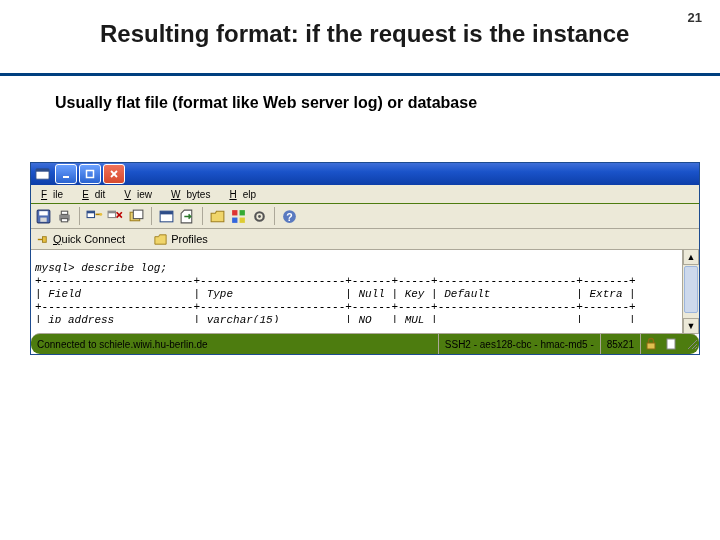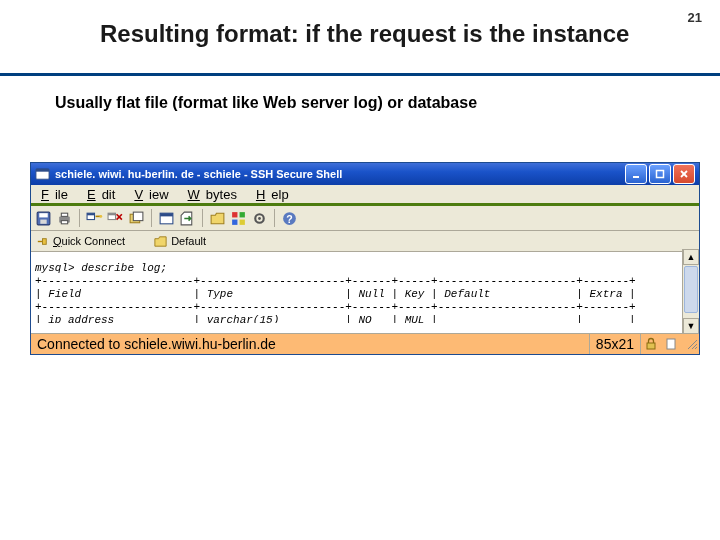--- a/index.html
+++ b/index.html
@@ -15,41 +15,41 @@
   .win-titlebar { height:22px; background: linear-gradient(to bottom,#3f6fd8 0%, #1a53c9 40%, #0d3ea8 100%); display:flex; align-items:center; padding:0 4px; }
   .win-appicon { width:15px; height:15px; margin-right:5px; display:flex; align-items:center; justify-content:center; }
   .win-appicon svg { width:15px; height:15px; }
   .win-title { color:#fff; font-size:11px; font-weight:bold; flex:1; }
   .win-btns { display:flex; gap:2px; }
   .win-btn { width:20px; height:18px; border:1px solid #fff; border-radius:3px; display:flex; align-items:center; justify-content:center; font-size:10px; color:#fff; }
   .win-btn.min { background: linear-gradient(#6aa0ff,#2a63d0); }
   .win-btn.max { background: linear-gradient(#6aa0ff,#2a63d0); }
   .win-btn.close { background: linear-gradient(#f0725a,#d64a2e); }
 
-  .menubar { height:18px; background:#ece9d8; border-bottom:3px solid #4d7c0f; display:flex; align-items:center; font-size:13px; padding:0 4px; gap:1px; }
+  .menubar { height:18px; background:#ece9d8; border-bottom:1px solid #4d7c0f; display:flex; align-items:center; font-size:10px; padding:0 4px; gap:1px; }
   .menubar span { padding:1px 6px; }
   .menubar span u { text-decoration:underline; }
 
   .toolbar { height:24px; background:#ece9d8; border-bottom:1px solid #aca899; display:flex; align-items:center; padding:0 4px; gap:4px; }
   .tool-icon { width:17px; height:17px; display:flex; align-items:center; justify-content:center; }
   .tool-sep { width:1px; height:18px; background:#aca899; margin:0 2px; }
 
   .quickbar { height:20px; background:#ece9d8; border-bottom:1px solid #aca899; display:flex; align-items:center; font-size:11px; padding:0 4px; gap:28px; }
   .qb-item { display:flex; align-items:center; gap:3px; }
   .qb-icon { width:15px; height:15px; display:flex; align-items:center; justify-content:center; }
 
   .terminal-wrap { position:absolute; top:86px; bottom:20px; left:0; right:0; display:flex; }
   .terminal { flex:1; background:#fff; font-family: "Courier New", monospace; font-size:11px; line-height:13px; white-space:pre; overflow:hidden; padding:2px 4px; color:#000;font-style:italic; }
   .scrollbar { width:16px; background:#ece9d8; border-left:1px solid #aca899; position:relative; }
   .scroll-btn { position:absolute; left:0; right:0; height:16px; background:#ece9d8; border:1px solid #aca899; box-sizing:border-box; display:flex; align-items:center; justify-content:center; font-size:9px; }
   .scroll-btn.up { top:0; }
   .scroll-btn.dn { bottom:0; }
   .scroll-thumb { position:absolute; left:1px; right:1px; top:17px; height:45px; background:#cdd9ec; border:1px solid #9db6dc; border-radius:2px; }
 
-  .statusbar { position:absolute; bottom:0; left:0; right:0; height:20px; background:#fdba74; border-top:1px solid #aca899; display:flex; align-items:center; font-size:14px; }
+  .statusbar { position:absolute; bottom:0; left:0; right:0; height:20px; background:#4d7c0f; border-top:1px solid #aca899; display:flex; align-items:center; font-size:10px;border-radius:9px; }
   .status-cell { padding:0 6px; border-right:1px solid #aca899; height:100%; display:flex; align-items:center; }
   .status-cell.left { flex:1; }
   .status-icon { width:14px; height:14px; margin:0 3px; display:flex; align-items:center; justify-content:center; }
   .resize-grip { width:16px; display:flex; align-items:flex-end; justify-content:flex-end; padding:1px; }
 </style>
 </head>
 <body>
 
 <div class="slide">
   <div class="pagenum">21</div>
@@ -61,21 +61,20 @@
 
   <div class="ssh-window">
 
     <div class="win-titlebar">
       <div class="win-appicon">
         <svg viewBox="0 0 16 16">
             <rect x="1" y="2" width="14" height="11" rx="1" fill="#fff" stroke="#2d4c88"></rect>
             <rect x="1" y="2" width="14" height="3" fill="#2d4c88"></rect>
           </svg>
       </div>
-      <div class="win-title">schiele. wiwi. hu-berlin. de - schiele - SSH Secure Shell</div>
       <div class="win-btns">
         <div class="win-btn min">
             <svg width="10" height="10">
               <line x1="2" y1="8" x2="8" y2="8" stroke="#fff" stroke-width="2"></line>
             </svg>
           </div>
         <div class="win-btn max">
             <svg width="10" height="10">
               <rect x="1.5" y="1.5" width="7" height="7" fill="none" stroke="#fff" stroke-width="1.5"></rect>
             </svg>
@@ -186,21 +185,21 @@
             </svg>
           </div>
         <span><u>Q</u>uick Connect</span>
       </div>
       <div class="qb-item">
         <div class="qb-icon">
             <svg viewBox="0 0 16 16">
               <path d="M2 5 L6 5 L7 3 L14 3 L14 13 L2 13 Z" fill="#f0d56a" stroke="#a08020"></path>
             </svg>
           </div>
-        <span>Default</span>
+        <span>Profiles</span>
       </div>
     </div>
 
     <div class="terminal-wrap">
       <pre class="terminal" id="term">mysql&gt; describe log;
 +-----------------------+----------------------+------+-----+---------------------+-------+
 | Field                 | Type                 | Null | Key | Default             | Extra |
 +-----------------------+----------------------+------+-----+---------------------+-------+
 | ip_address            | varchar(15)          | NO   | MUL |                     |       |
 | user_id               | varchar(255)         | YES  |     | NULL                |       |
@@ -220,20 +219,21 @@
 mysql&gt; █</pre>
       <div class="scrollbar">
         <div class="scroll-btn up">▲</div>
         <div class="scroll-thumb"></div>
         <div class="scroll-btn dn">▼</div>
       </div>
     </div>
 
     <div class="statusbar">
       <div class="status-cell left">Connected to schiele.wiwi.hu-berlin.de</div>
+      <div class="status-cell">SSH2 - aes128-cbc - hmac-md5 -</div>
       <div class="status-cell">85x21</div>
       <div class="status-icon">
           <svg viewBox="0 0 14 14">
             <rect x="3" y="6" width="8" height="6" fill="#e0c050" stroke="#8a6a10"></rect>
             <path d="M4.5 6 V4 a2.5 2.5 0 0 1 5 0 V6" fill="none" stroke="#8a6a10" stroke-width="1.3"></path>
           </svg>
         </div>
       <div class="status-icon">
           <svg viewBox="0 0 14 14">
             <rect x="3" y="2" width="8" height="10" fill="#fff" stroke="#888"></rect>

